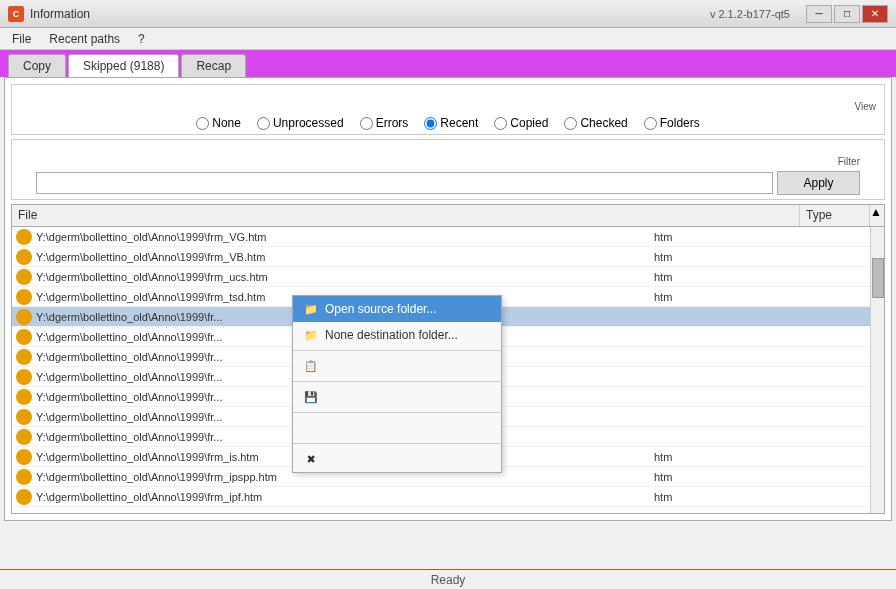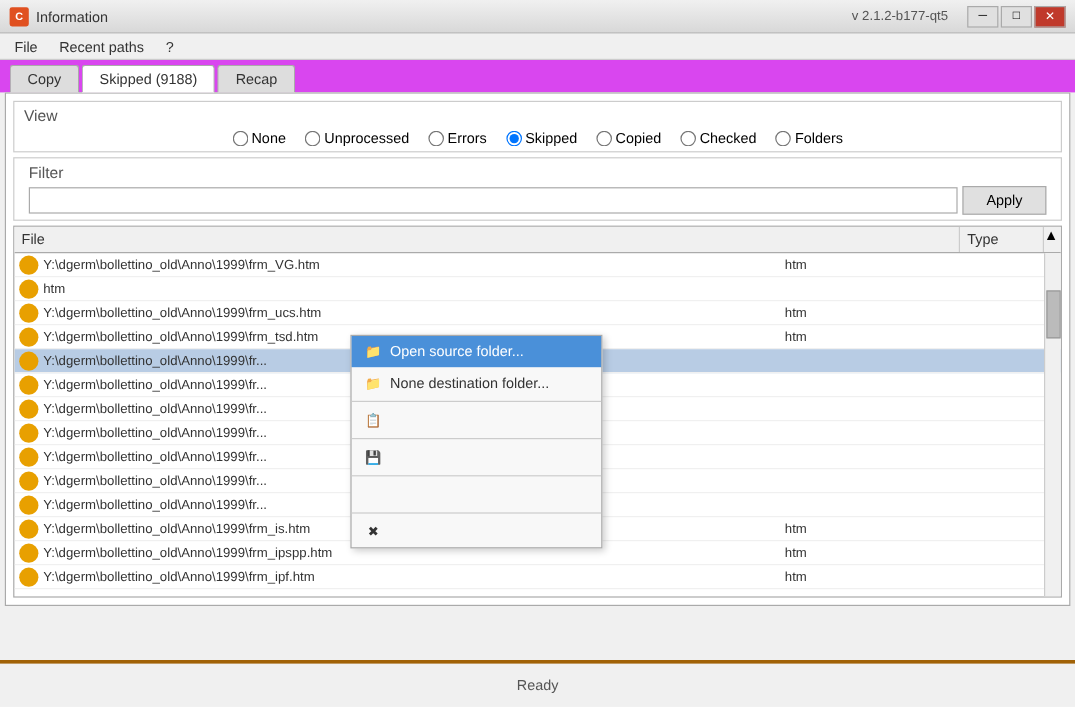--- a/index.html
+++ b/index.html
@@ -120,61 +120,62 @@
       padding: 6px;
     }
 
     
     .view-section {
       border: 1px solid #ccc;
       margin-bottom: 4px;
       padding: 4px 8px;
     }
     .section-label {
-      text-align: left;
-      font-size: 13px;
+      text-align: right;
+      font-size: 10px;
       color: #555;
       margin-bottom: 4px;
+      margin-top: 12px;
     }
     .radio-group {
       display: flex;
       align-items: center;
       gap: 16px;
       justify-content: center;
     }
     .radio-item {
       display: flex;
       align-items: center;
       gap: 3px;
       cursor: pointer;
       font-size: 12px;
     }
     .radio-item input[type=radio] { cursor: pointer; }
 
     
     .filter-section {
       border: 1px solid #ccc;
       margin-bottom: 4px;
-      padding: 4px 12px;
+      padding: 4px 24px;
     }
     .filter-row {
       display: flex;
       align-items: center;
       gap: 4px;
       margin-top: 4px;
     }
     .filter-input {
       flex: 1;
       height: 22px;
       border: 1px solid #aaa;
       padding: 2px 4px;
       font-size: 12px;
     }
     .apply-btn {
-      width: 70px;
+      width: 83px;
       height: 24px;
       background: #e0e0e0;
       border: 1px solid #aaa;
       cursor: pointer;
       font-size: 12px;
     }
 
     
     .file-list-container {
       border: 1px solid #aaa;
@@ -288,23 +289,23 @@
       height: 40px;
       background: #bbb;
       border: 1px solid #999;
       margin: 1px;
       position: absolute;
       top: 30px;
     }
 
     
     .status-bar {
-      height: 39px;
+      height: 20px;
       background: #f0f0f0;
-      border-top: 3px solid #a16207;
+      border-top: 1px solid #a16207;
       display: flex;
       align-items: center;
       justify-content: center;
       font-size: 12px;
       color: #555;
       position: absolute;
       bottom: 0;
       left: 0;
       right: 0;
     }
@@ -356,21 +357,21 @@
         <label class="radio-item">
           <input type="radio" name="view" style=""> 
             <span>Unprocessed</span>
         </label>
         <label class="radio-item">
           <input type="radio" name="view" style=""> 
             <span>Errors</span>
         </label>
         <label class="radio-item">
           <input type="radio" name="view" checked="" style=""> 
-            <span>Skipped</span>
+            <span>Recent</span>
         </label>
         <label class="radio-item">
           <input type="radio" name="view" style=""> 
             <span>Copied</span>
         </label>
         <label class="radio-item">
           <input type="radio" name="view" style=""> 
             <span>Checked</span>
         </label>
         <label class="radio-item">
@@ -397,20 +398,21 @@
       <div class="file-list-body">
 
         <div class="file-row">
           <div class="file-icon"></div>
           <div class="file-name">Y:\dgerm\bollettino_old\Anno\1999\frm_VG.htm</div>
           <div class="file-type">htm</div>
           <div class="file-info"></div>
         </div>
         <div class="file-row">
           <div class="file-icon"></div>
+          <div class="file-name">Y:\dgerm\bollettino_old\Anno\1999\frm_VB.htm</div>
           <div class="file-type">htm</div>
           <div class="file-info"></div>
         </div>
         <div class="file-row">
           <div class="file-icon"></div>
           <div class="file-name">Y:\dgerm\bollettino_old\Anno\1999\frm_ucs.htm</div>
           <div class="file-type">htm</div>
           <div class="file-info"></div>
         </div>
         <div class="file-row">

